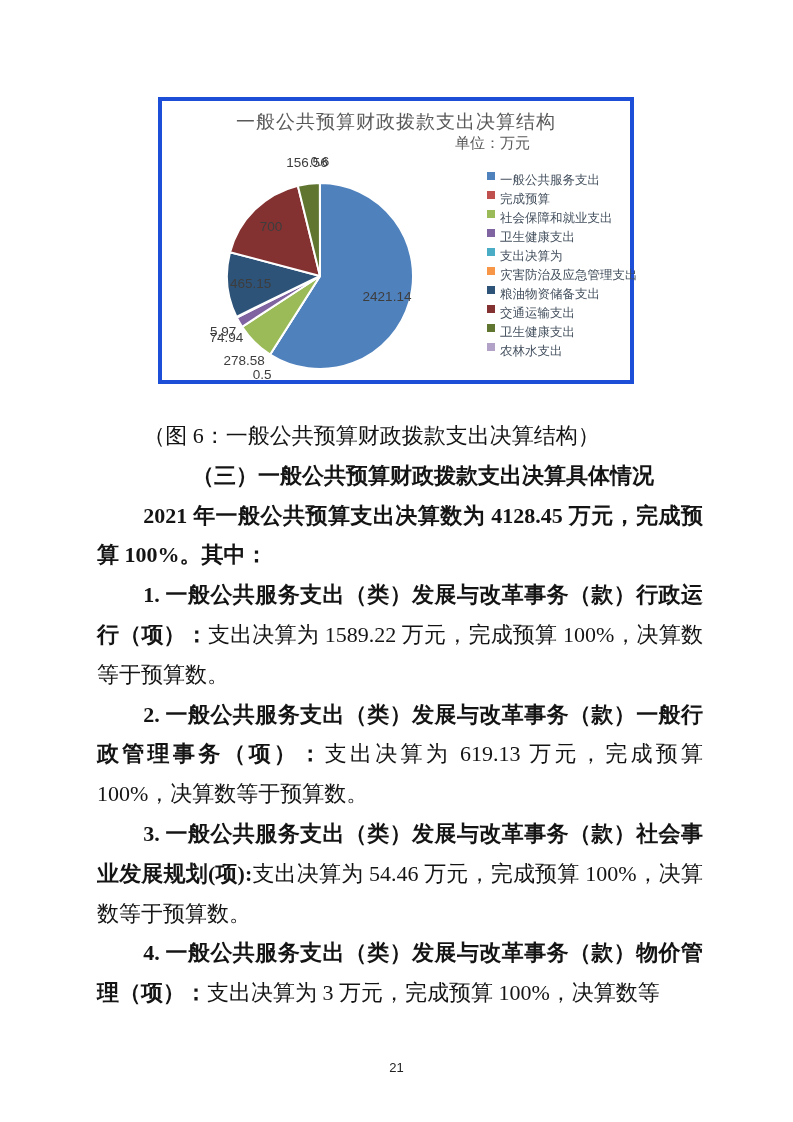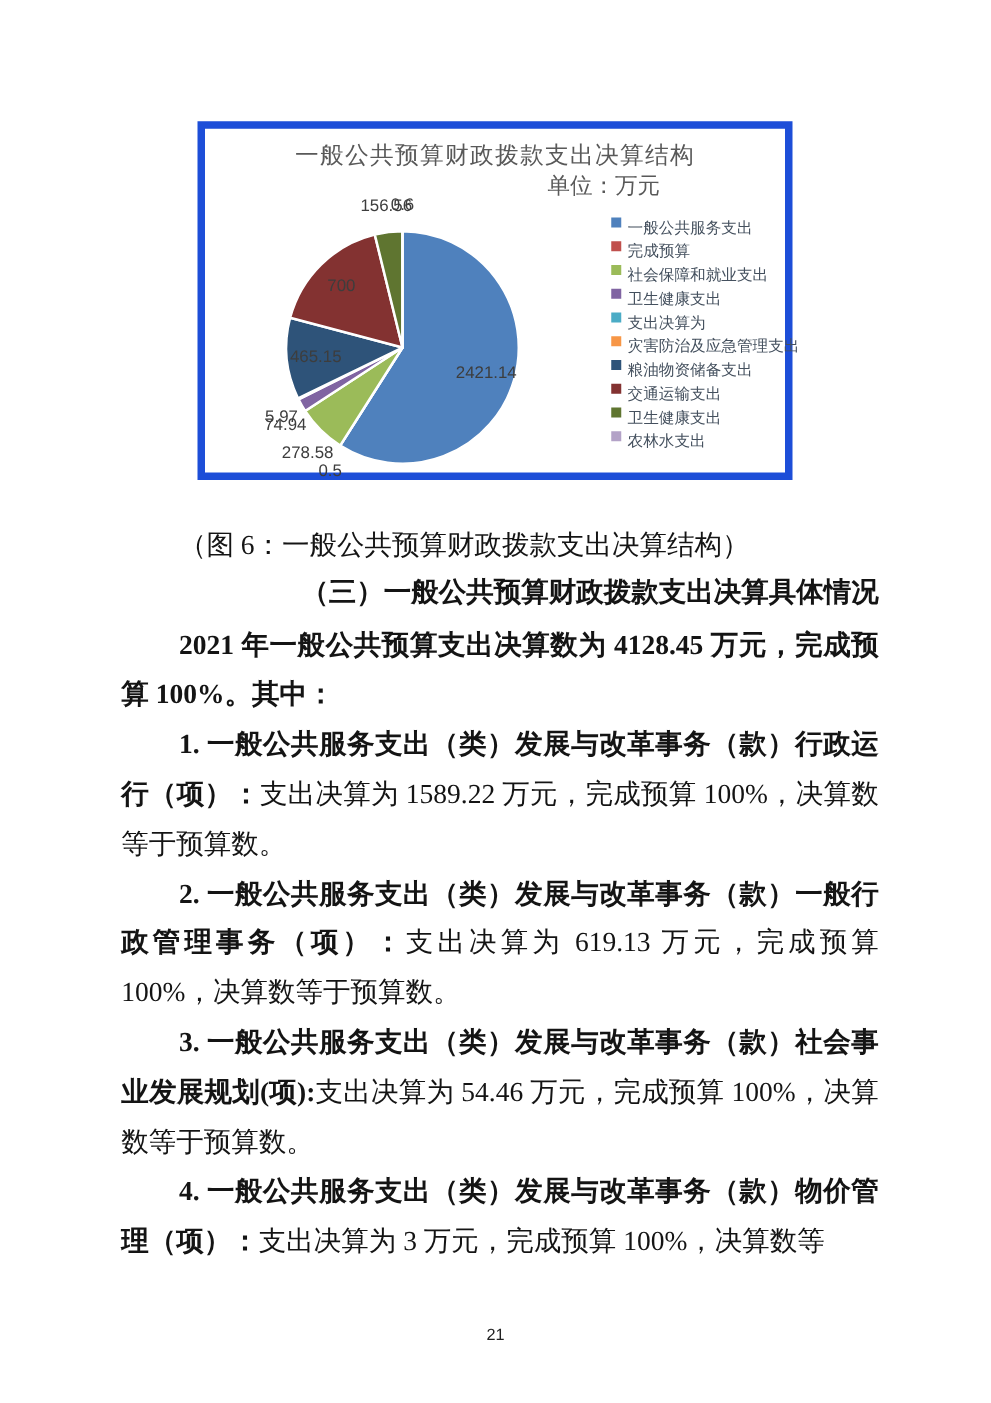--- a/index.html
+++ b/index.html
@@ -3,48 +3,48 @@
 <meta charset="utf-8">
 <style>
   html,body{margin:0;padding:0;}
   body{
     width:793px;height:1122px;position:relative;background:#ffffff;
     font-family:"Liberation Serif","DejaVu Serif",serif;color:#141414;overflow:hidden;
   }
   
   .chart-box{
     position:absolute;left:158px;top:97px;width:476px;height:287px;
-    border:6px solid #1d4ed8;background:#fff;box-sizing:border-box;
+    border:4px solid #1d4ed8;background:#fff;box-sizing:border-box;
     font-family:"Liberation Sans","DejaVu Sans",sans-serif;
   }
   .chart-title{
     position:absolute;top:8px;left:0;width:100%;text-align:center;
     font-size:19px;letter-spacing:1px;color:#595959;
   }
   .chart-unit{
-    position:absolute;top:33px;right:100px;font-size:18px;color:#595959;
+    position:absolute;top:33px;right:100px;font-size:15px;color:#595959;
   }
   .chart-svg{position:absolute;left:0;top:0;}
   .pie-label{
     font-family:"Liberation Sans","DejaVu Sans",sans-serif;
     font-size:13.5px;fill:#3d3d3d;
   }
   .legend{
     position:absolute;left:325px;top:71px;
   }
   .legend-item{display:flex;align-items:flex-start;height:19px;white-space:nowrap;}
   .legend-swatch{width:8px;height:8px;margin-right:5px;flex:0 0 auto;}
   .legend-label{font-size:12.5px;color:#44505e;}
   
   .doc-text{
     position:absolute;left:97px;top:416px;width:606px;
     font-size:22px;line-height:39.8px;text-align:justify;
   }
   .figure-caption{text-indent:0;margin:0;}
-  .section-heading{font-weight:700;text-indent:2.6em;margin:0;text-align:right;font-family:Liberation Mono, monospace;}
+  .section-heading{font-weight:700;text-indent:2.6em;margin:0;text-align:center;}
   .doc-text p{margin:0;text-indent:2.1em;}
   .doc-text p b{font-weight:700;}
   .page-number{
     position:absolute;left:0;top:1018px;width:100%;text-align:center;
     font-size:13px;color:#222;
     font-family:"Liberation Sans","DejaVu Sans",sans-serif;
     margin-top:42px;
   }
 </style>
 </head>

